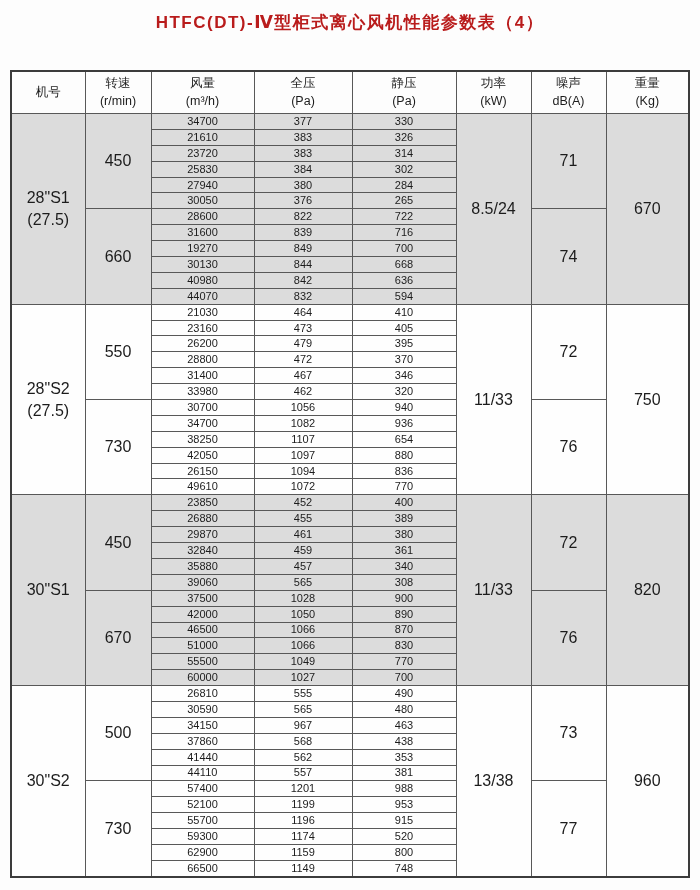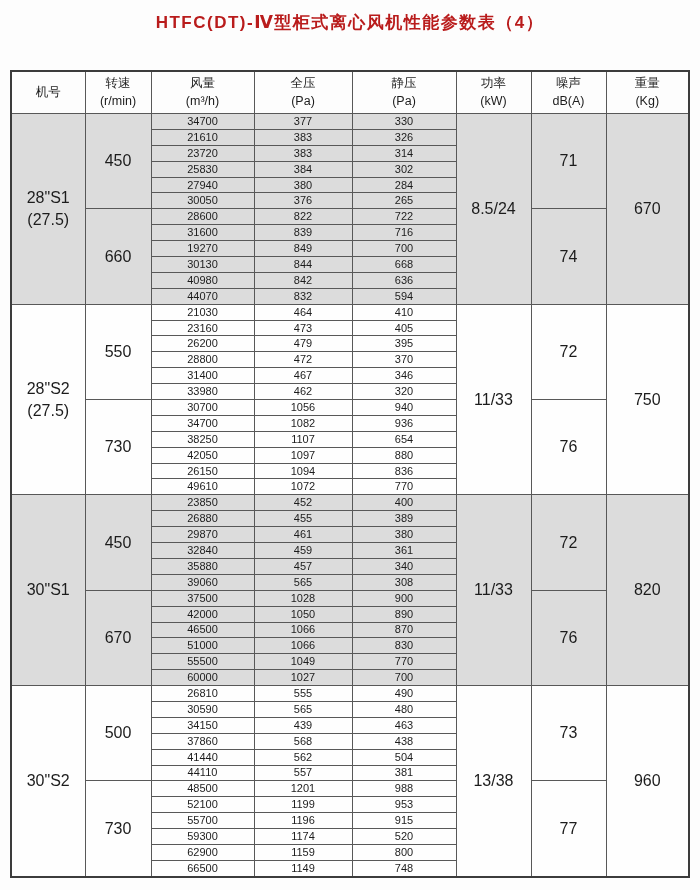--- a/index.html
+++ b/index.html
@@ -299,41 +299,41 @@
           <td rowspan="6" class="big">73</td>
           <td rowspan="12" class="big">960</td>
         </tr>
         <tr class="plain">
           <td>30590</td>
           <td>565</td>
           <td>480</td>
         </tr>
         <tr class="plain">
           <td>34150</td>
-          <td>439</td>
+          <td>967</td>
           <td>463</td>
         </tr>
         <tr class="plain">
           <td>37860</td>
           <td>568</td>
           <td>438</td>
         </tr>
         <tr class="plain">
           <td>41440</td>
           <td>562</td>
-          <td>504</td>
+          <td>353</td>
         </tr>
         <tr class="plain">
           <td>44110</td>
           <td>557</td>
           <td>381</td>
         </tr>
         <tr class="plain">
           <td rowspan="6" class="big">730</td>
-          <td>48500</td>
+          <td>57400</td>
           <td>1201</td>
           <td>988</td>
           <td rowspan="6" class="big">77</td>
         </tr>
         <tr class="plain">
           <td>52100</td>
           <td>1199</td>
           <td>953</td>
         </tr>
         <tr class="plain">

